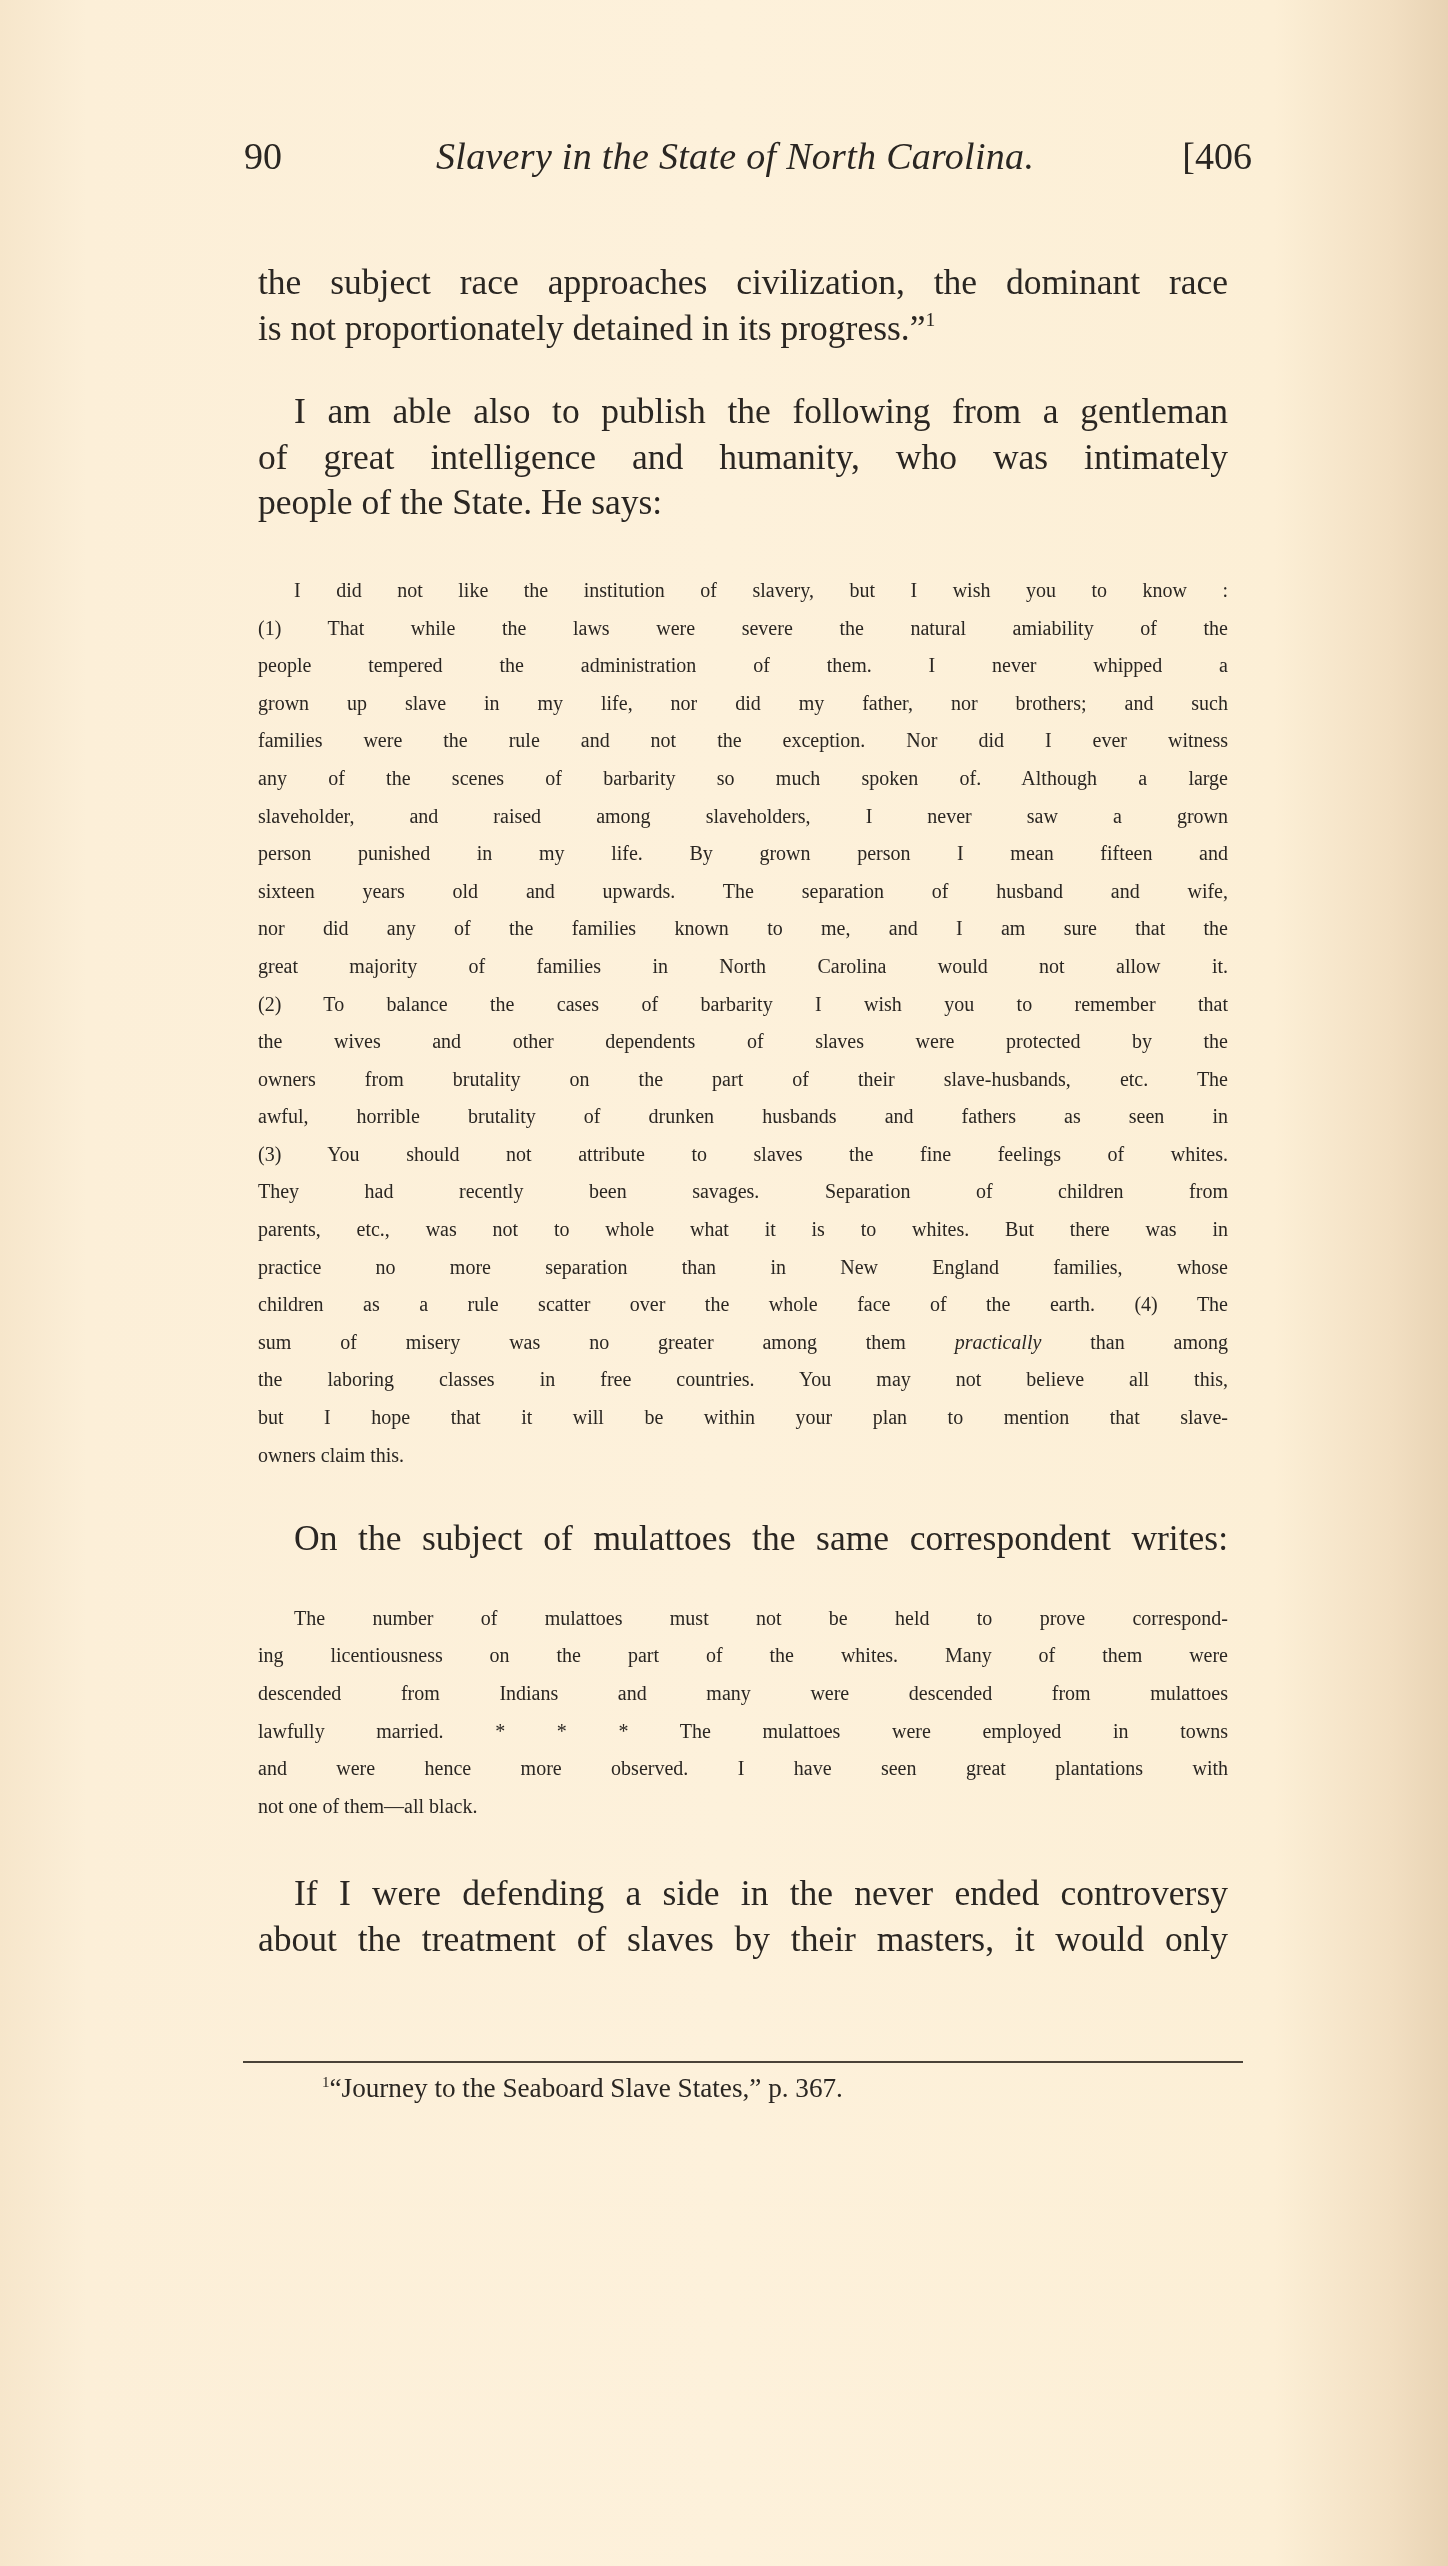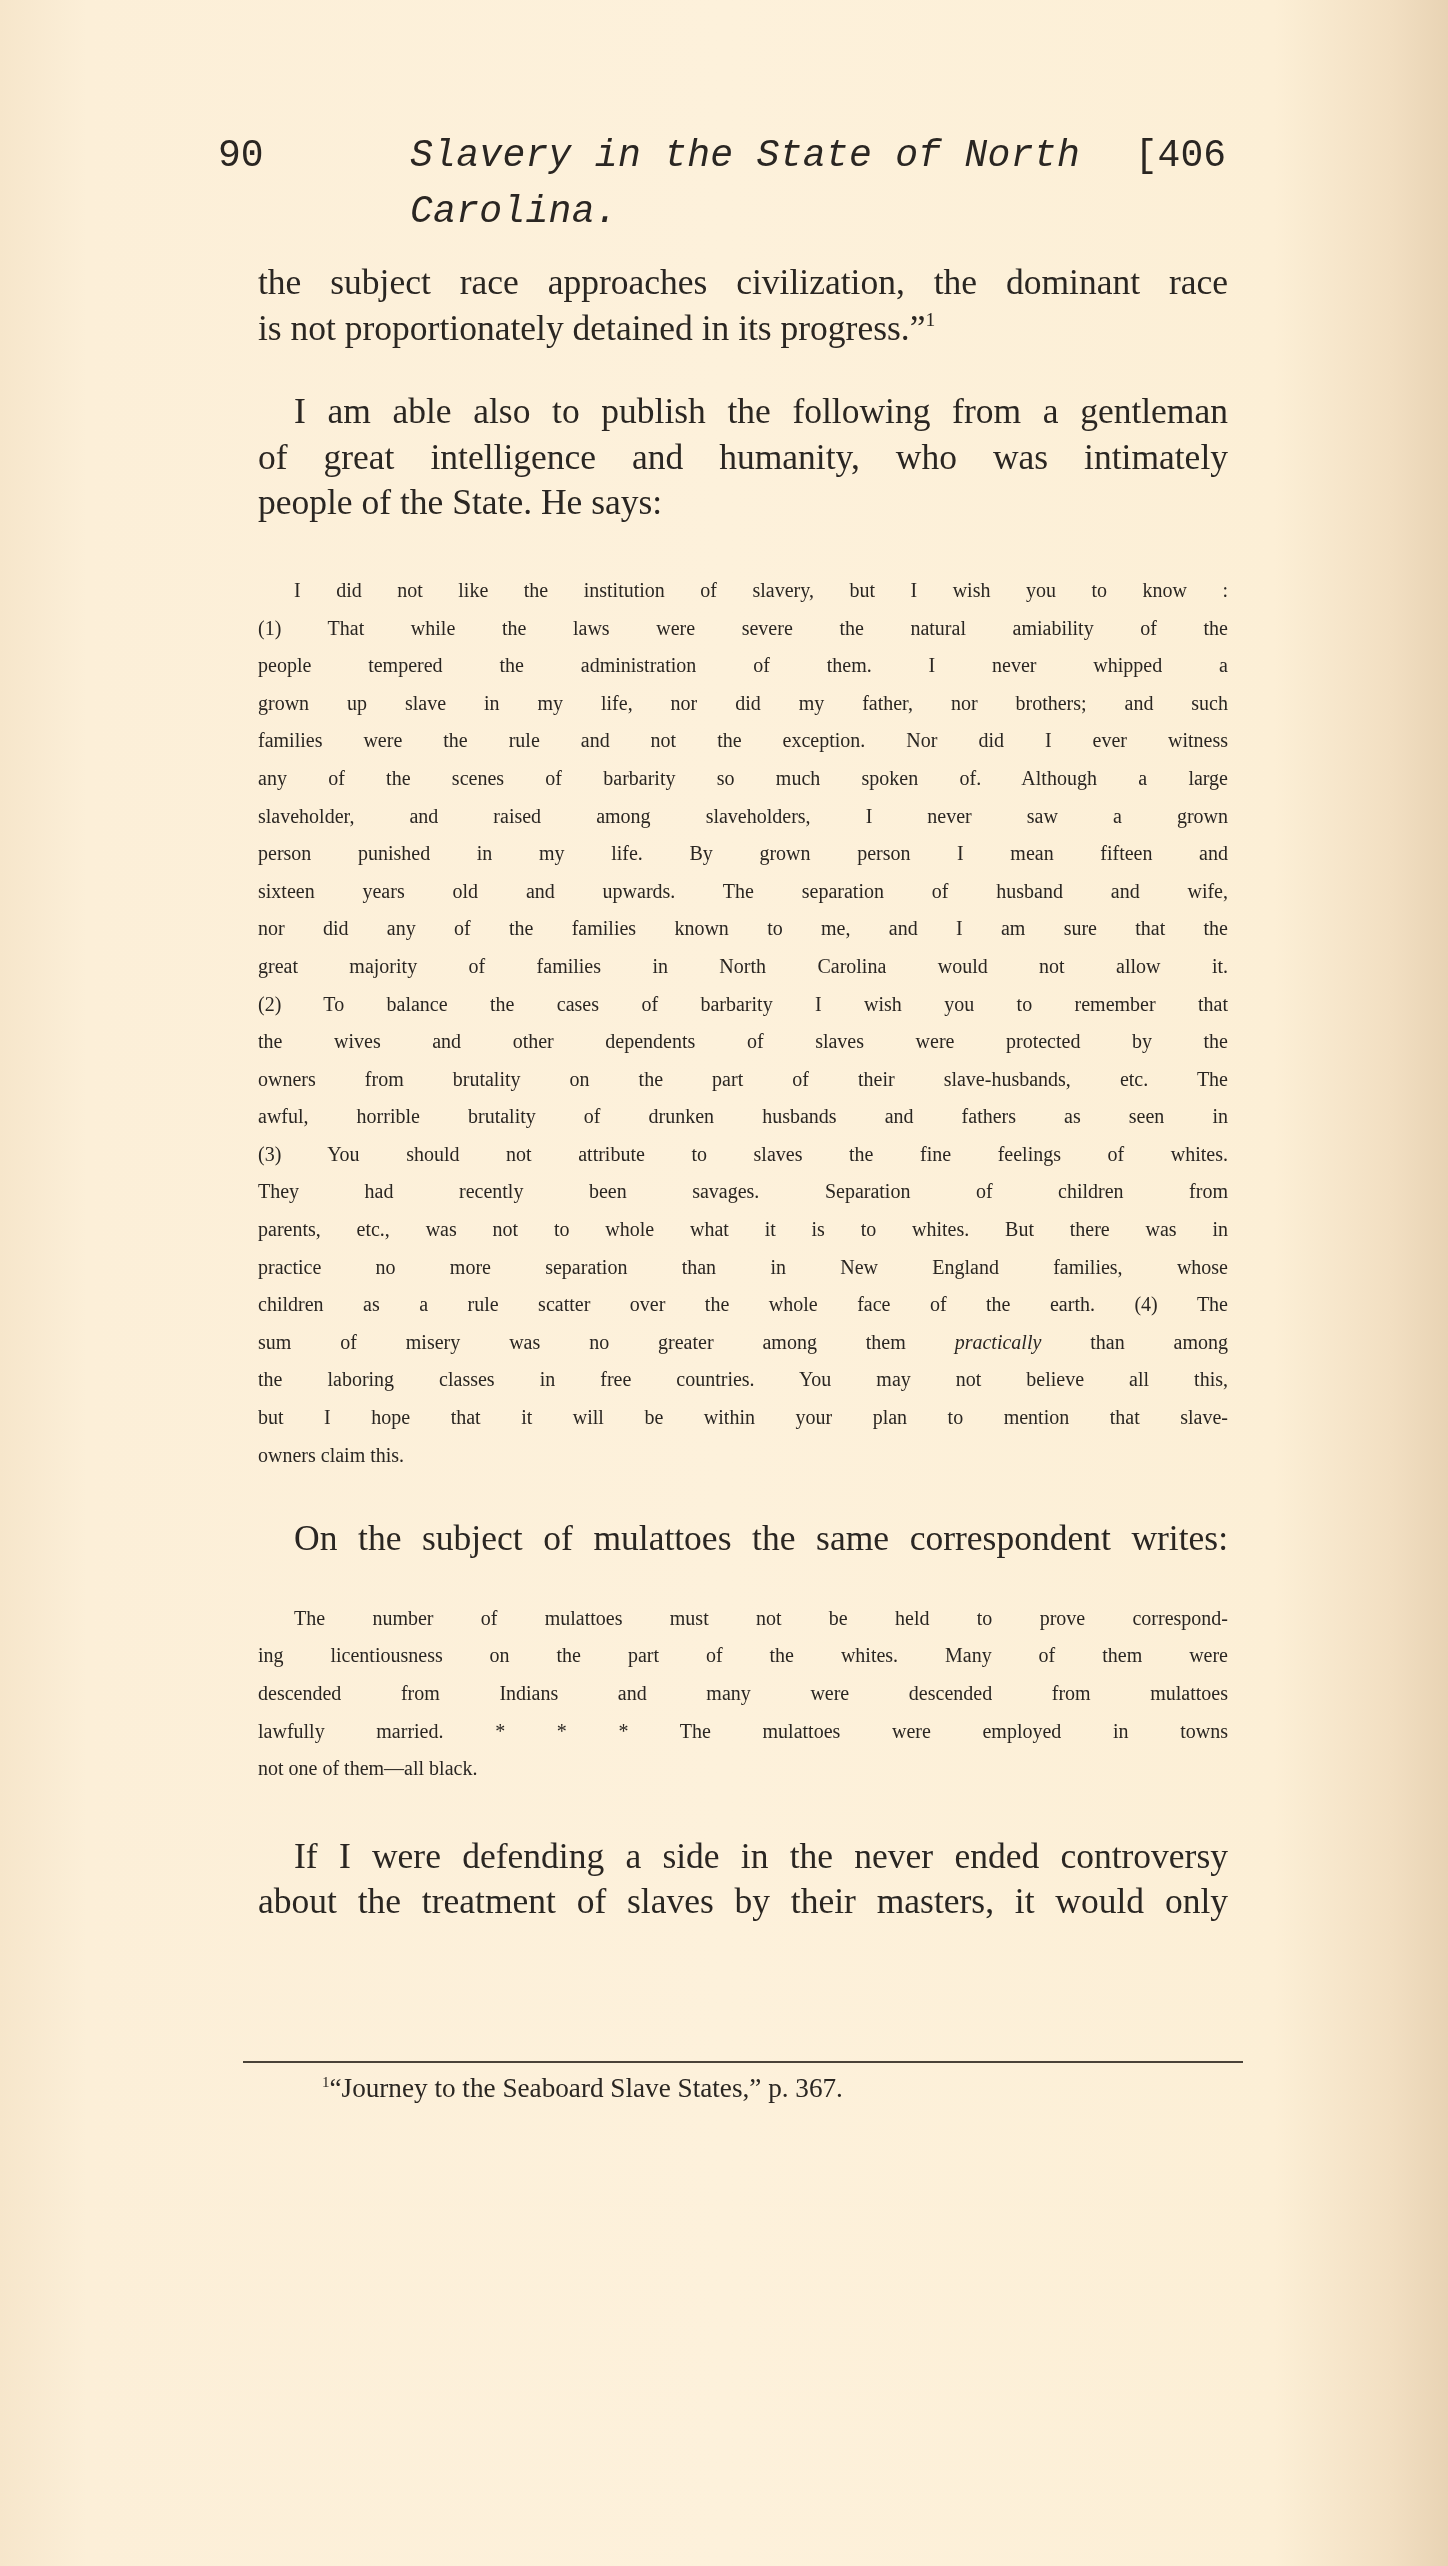--- a/index.html
+++ b/index.html
@@ -7,22 +7,22 @@
     width: 1448px; height: 2566px; overflow: hidden;
     background: #fcefd6;
     background: linear-gradient(to right, #f6e6cb 0%, #fcefd8 6%, #fdf1db 50%, #fcefd6 88%, #f2dfc2 96%, #e8d3b4 100%);
     position: relative;
     font-family: "Liberation Serif", "DejaVu Serif", serif;
     color: #2a2622;
   }
   .page { position: absolute; left: 0; top: 0; width: 1448px; height: 2566px; }
 
   .running-head {
-    position: absolute; top: 128px; left: 218px; width: 1008px; height: 56px;
-    font-size: 38px; line-height: 56px; font-family: Liberation Mono, monospace;
+    position: absolute; top: 128px; left: 244px; width: 1008px; height: 56px;
+    font-size: 38px; line-height: 56px;
   }
   .running-head .folio { position: absolute; left: 0; top: 0; }
   .running-head .title { position: absolute; left: 192px; top: 0; font-style: italic; letter-spacing: 0.3px; }
   .running-head .original-page { position: absolute; right: 0; top: 0; }
 
   .body-text { position: absolute; left: 243px; top: 245px; width: 1000px; }
 
   .para { margin: 15px; text-align: justify; }
   .para.large { font-size: 35.5px; line-height: 45.6px; }
   .para.small { font-size: 20px; line-height: 37.6px; }
@@ -109,20 +109,21 @@
       <span class="line last" style="text-indent:36px; text-align-last: justify;">On the subject of mulattoes the same correspondent writes:</span>
     </div>
 
     <div class="gap-l"></div>
 
     <div class="para small" id="quote2">
         <span class="line" style="text-indent: 36px;">The number of mulattoes must not be held to prove correspond-</span>
         <span class="line">ing licentiousness on the part of the whites.  Many of them were</span>
         <span class="line">descended from Indians and many were descended from mulattoes</span>
         <span class="line">lawfully married.  *  *  *  The mulattoes were employed in towns</span>
+        <span class="line">and were hence more observed.  I have seen great plantations with</span>
         <span class="line last">not one of them—all black.</span>
       </div>
 
     <div class="gap-s"></div>
 
     <div class="para large">
       <span class="line" style="text-indent:36px">If I were defending a side in the never ended controversy</span>
       <span class="line">about the treatment of slaves by their masters, it would only</span>
     </div>
   </div>

